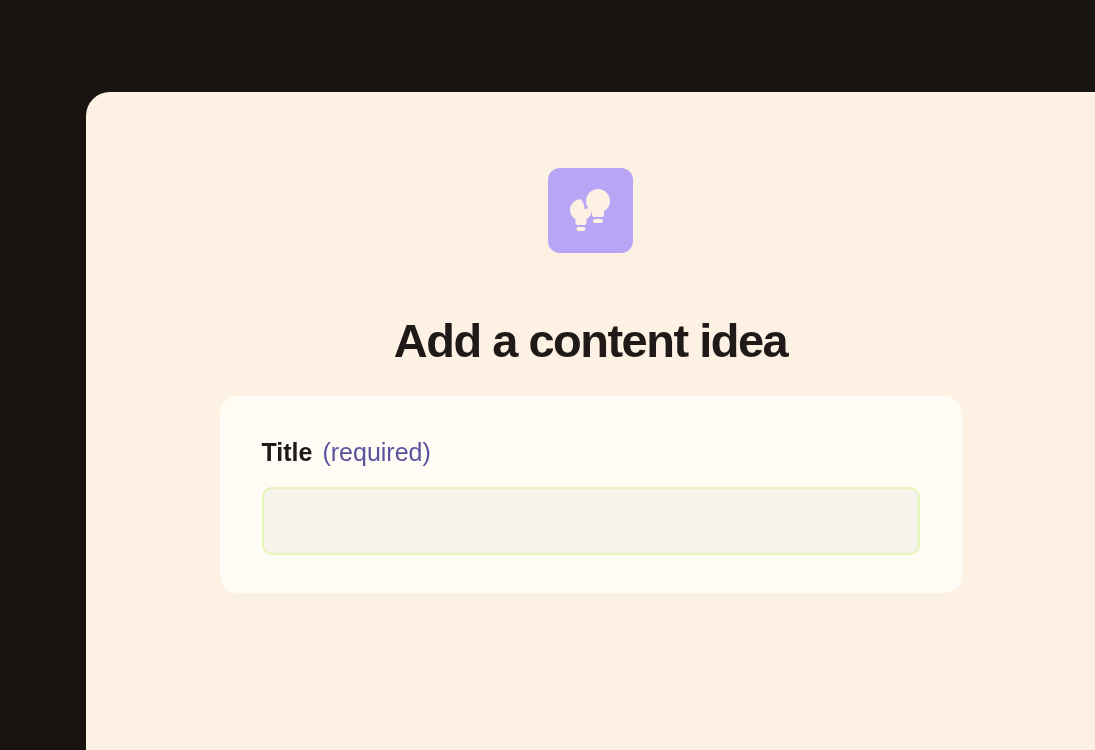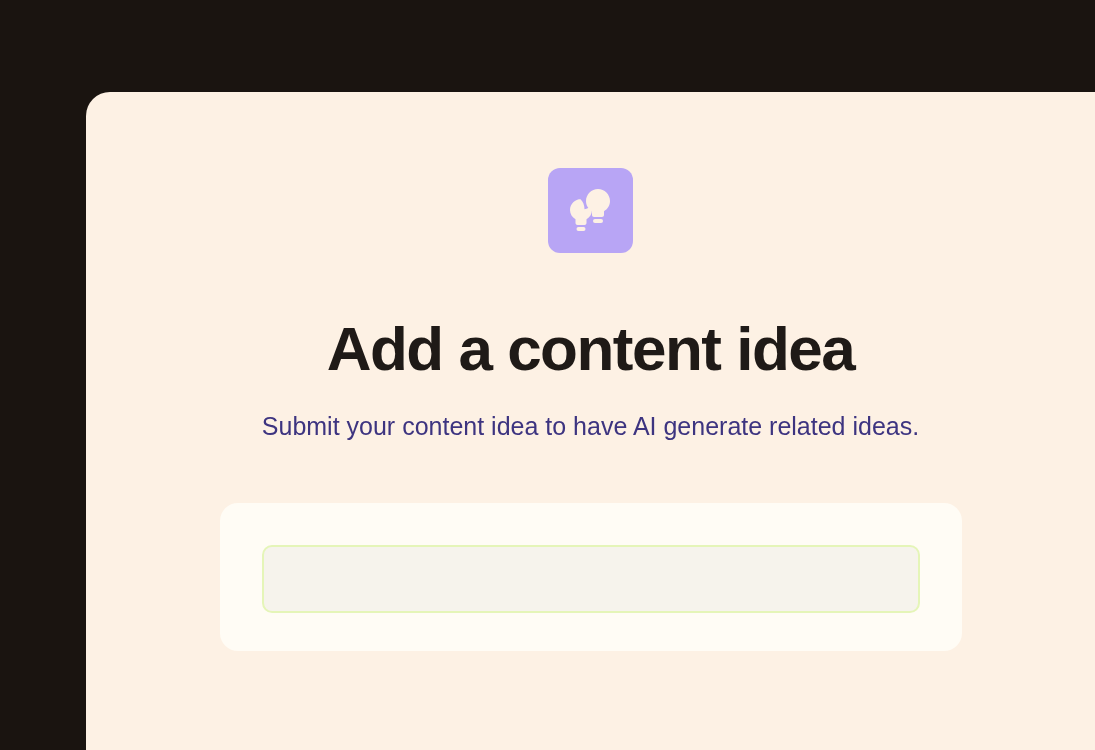--- a/index.html
+++ b/index.html
@@ -40,21 +40,21 @@
       height: 85px;
       background-color: #b8a5f5;
       border-radius: 12px;
       display: flex;
       align-items: center;
       justify-content: center;
       margin-bottom: 60px;
     }
     
     .heading {
-      font-size: 62px;
+      font-size: 47px;
       font-weight: 800;
       color: #1f1a17;
       letter-spacing: -1.5px;
       margin-bottom: 28px;
       text-align: center;
     }
     
     .subheading {
       font-size: 25px;
       color: #3d3480;
@@ -117,25 +117,28 @@
           <path d="M 35 6 C 28.5 6 23 11.5 23 18 C 23 22.5 25.5 26.2 29 28.2 L 29 32 C 29 33.1 29.9 34 31 34 L 39 34 C 40.1 34 41 33.1 41 32 L 41 28.2 C 44.5 26.2 47 22.5 47 18 C 47 11.5 41.5 6 35 6 Z"></path>
           <rect x="30" y="36" width="10" height="4" rx="2"></rect>
           <path d="M 18 16 C 12 16 7 21 7 27 C 7 31 9.2 34.3 12.5 36.2 L 12.5 40 C 12.5 41.1 13.4 42 14.5 42 L 21.5 42 C 22.6 42 23.5 41.1 23.5 40 L 23.5 36.2 C 26.8 34.3 29 31 29 27 C 29 25.5 28.7 24.1 28.2 22.8 C 26.5 24.5 24.2 25.8 21.5 26.2 C 21.5 22 20 18.4 17.5 16.2 C 17.8 16.1 18 16 18 16 Z"></path>
           <rect x="13.5" y="44" width="9" height="4" rx="2"></rect>
         </g>
       </svg>
     </div>
 
     <h1 class="heading">Add a content idea</h1>
 
-    <p class="subheading">Submit your content idea to have AI generate related ideas.</p>
 
     <div class="form-card">
 
       <div class="field-group">
+        <div class="field-label-row">
+          <span class="field-label">Title</span>
+          <span class="field-required">(required)</span>
+        </div>
         <input type="text" class="text-input" value="" style="">
       </div>
 
 
     </div>
 
   </div>
 </div>
 
 </body></html>

